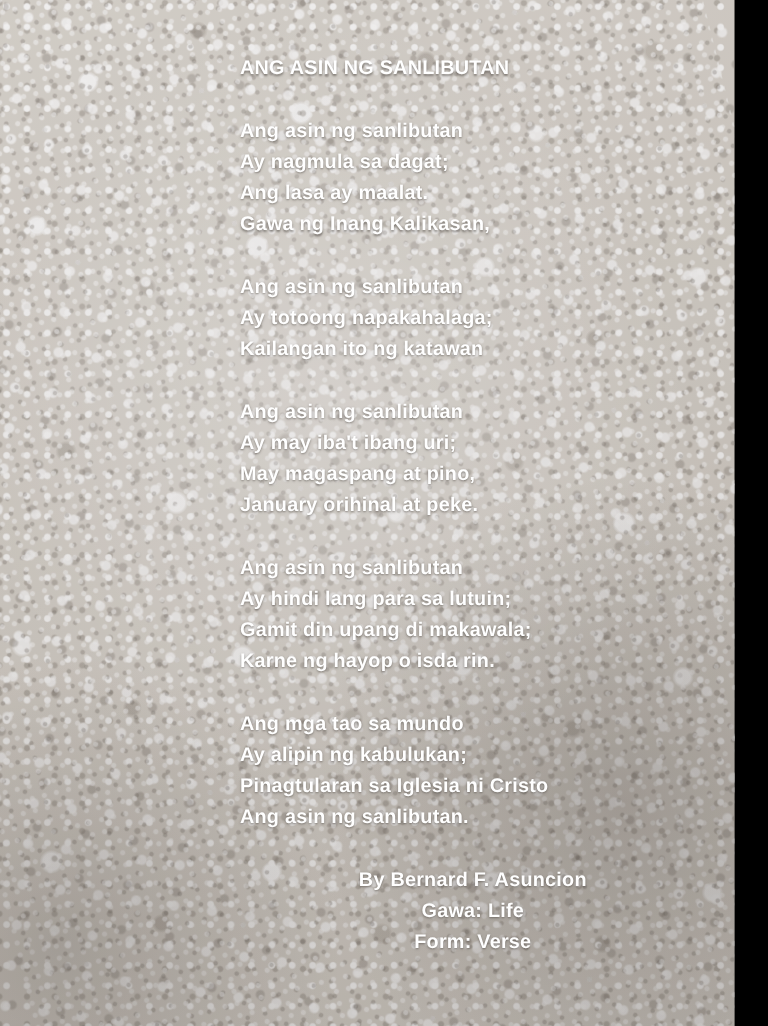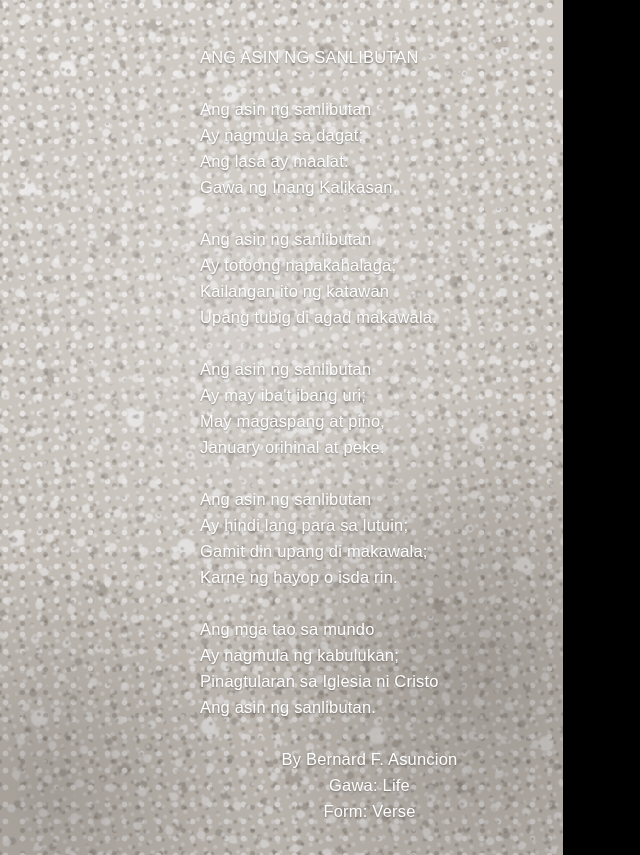--- a/index.html
+++ b/index.html
@@ -9,24 +9,25 @@
   }
   body {
     width: 640px;
     height: 855px;
     overflow: hidden;
     font-family: "Liberation Sans", sans-serif;
   }
 
   .photo {
     position: relative;
-    width: 563px;
+    width: 612px;
     height: 855px;
     overflow: hidden;
     background-color: #cfc9c1;
+    font-weight: bold;
   }
 
   
   .salt-base {
     position: absolute;
     inset: 0;
     background-color: #d8d3cb;
     background-image:
       radial-gradient(circle at 12% 8%,  rgba(255,255,255,0.95) 0 6px, rgba(255,255,255,0) 9px),
       radial-gradient(circle at 27% 3%,  rgba(160,152,142,0.55) 0 5px, rgba(160,152,142,0) 8px),
@@ -154,40 +155,39 @@
       <div class="line">Ang asin ng sanlibutan</div>
       <div class="line">Ay nagmula sa dagat;</div>
       <div class="line">Ang lasa ay maalat.</div>
       <div class="line">Gawa ng Inang Kalikasan,</div>
     </div>
 
     <div class="stanza">
       <div class="line">Ang asin ng sanlibutan</div>
       <div class="line">Ay totoong napakahalaga;</div>
       <div class="line">Kailangan ito ng katawan</div>
-      <div class="line">Upang tubig di agad makawala.</div>
     </div>
 
     <div class="stanza">
       <div class="line">Ang asin ng sanlibutan</div>
       <div class="line">Ay may iba't ibang uri;</div>
       <div class="line">May magaspang at pino,</div>
       <div class="line">January orihinal at peke.</div>
     </div>
 
     <div class="stanza">
       <div class="line">Ang asin ng sanlibutan</div>
       <div class="line">Ay hindi lang para sa lutuin;</div>
       <div class="line">Gamit din upang di makawala;</div>
       <div class="line">Karne ng hayop o isda rin.</div>
     </div>
 
     <div class="stanza">
       <div class="line">Ang mga tao sa mundo</div>
-      <div class="line">Ay nagmula ng kabulukan;</div>
+      <div class="line">Ay alipin ng kabulukan;</div>
       <div class="line">Pinagtularan sa Iglesia ni Cristo</div>
       <div class="line">Ang asin ng sanlibutan.</div>
     </div>
 
     <div class="credits">
       <div class="line">By Bernard F. Asuncion</div>
       <div class="line">Gawa: Life</div>
       <div class="line">Form: Verse</div>
     </div>
   </div>

